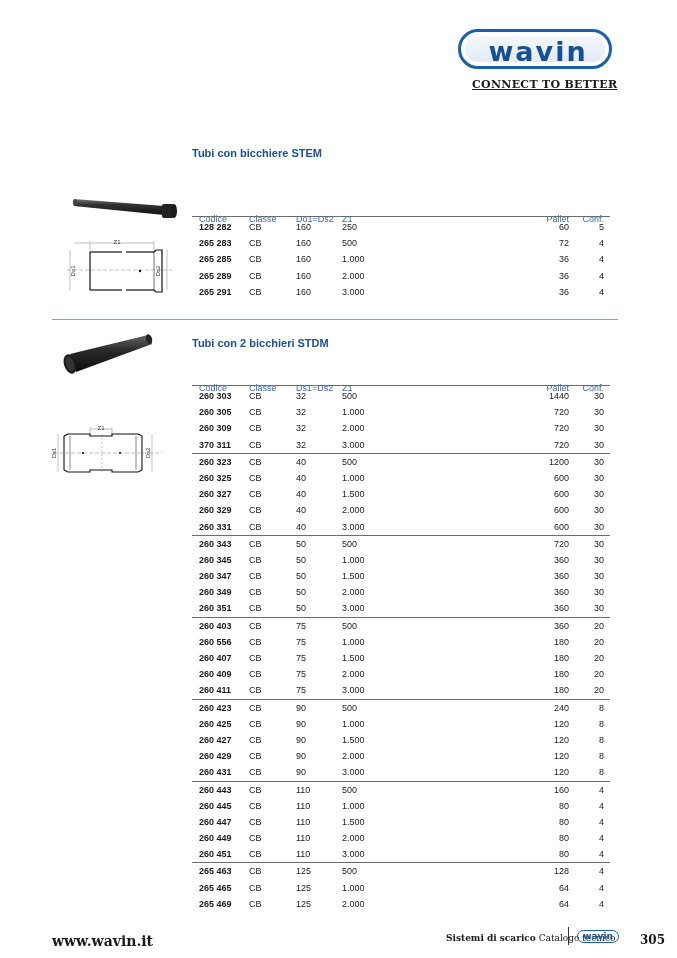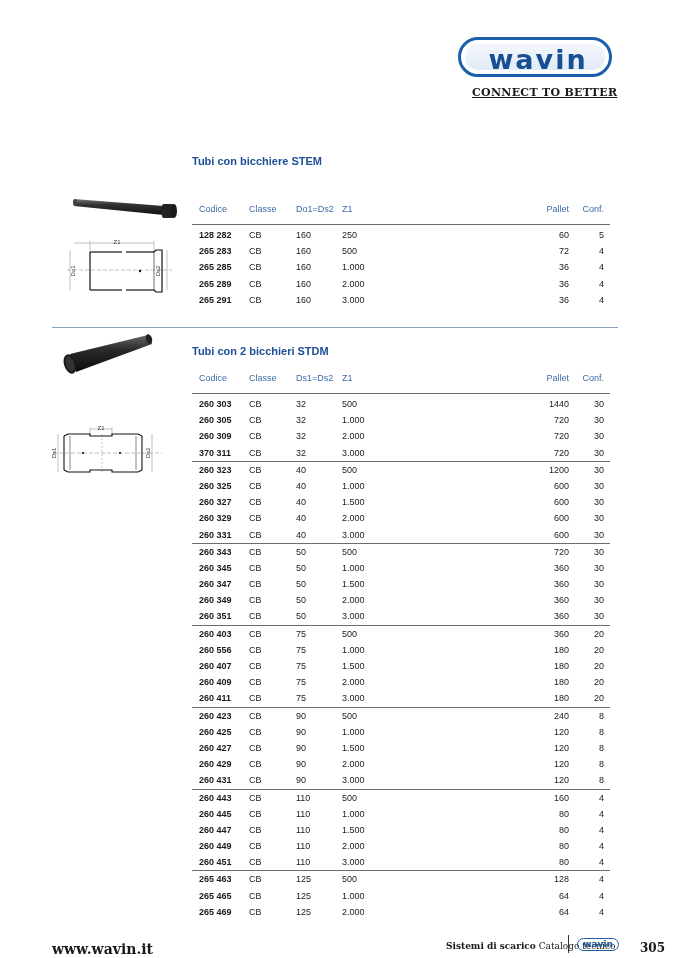--- a/index.html
+++ b/index.html
@@ -1,18 +1,18 @@
 <!DOCTYPE html>
 <html><head>
 <meta charset="utf-8">
 <style>
   html, body { margin: 0; padding: 0; background: #ffffff; }
   body { width: 677px; height: 958px; position: relative; overflow: hidden;
          font-family: "Liberation Sans", sans-serif; color: #1a1a1a; }
-  .abs { position: absolute; margin-top: 8px; }
+  .abs { position: absolute; }
 
   
   .logo { left: 458px; top: 29px; width: 158px; height: 46px; }
   .logo-pill { position: absolute; left: 0; top: 0; width: 154px; height: 40px;
                border: 3px solid #1b5fa8; border-radius: 22px; box-sizing: border-box;
                background: #ffffff; }
   .logo-pill-inner { position: absolute; left: 4px; top: 4px; right: 4px; bottom: 4px;
                border-radius: 16px; background: linear-gradient(#f4f8fc, #e1ebf6); }
   .logo-text { position: absolute; left: 0; top: 2px; width: 154px; text-align: center;
                font-family: "DejaVu Sans", sans-serif; font-weight: bold; font-size: 27px;
@@ -28,21 +28,21 @@
   .tbl .hdr { position: relative; height: 22px; color: #3c6aa8; border-bottom: 1px solid #6d6d6d; }
   .tbl .row { position: relative; height: 16.2px; line-height: 16.2px; }
   .tbl .row.grp-end { border-bottom: 1px solid #6d6d6d; }
   .tbl .c { position: absolute; white-space: nowrap; }
   .tbl .c-code { left: 7px; font-weight: bold; }
   .tbl .c-cls { left: 57px; }
   .tbl .c-dim { left: 94px; padding-left: 10px; }
   .tbl .c-z1 { left: 150px; }
   .tbl .c-pal { right: 41px; text-align: right; }
   .tbl .c-conf { right: 6px; text-align: right; }
-  .tbl .hdr .c { top: 2px; }
+  .tbl .hdr .c { top: 20px; }
 
   .divider { left: 52px; top: 319px; width: 566px; height: 0; border-top: 1.5px solid #8aa2bd; }
 
   
   .footer-url { left: 52px; top: 933px; font-size: 14px; font-weight: bold; font-family: "DejaVu Serif", serif; }
   .footer-cat { left: 398px; top: 933px; font-size: 9px; font-family: "DejaVu Serif", serif; padding-left: 48px; }
   .footer-cat b { font-weight: bold; }
   .footer-sep { left: 568px; top: 927px; width: 0; height: 18px; border-left: 1px solid #333; }
   .footer-logo { left: 577px; top: 930px; width: 42px; height: 13px; border: 1.5px solid #1b5fa8;
                  border-radius: 8px; box-sizing: border-box; text-align: center;

